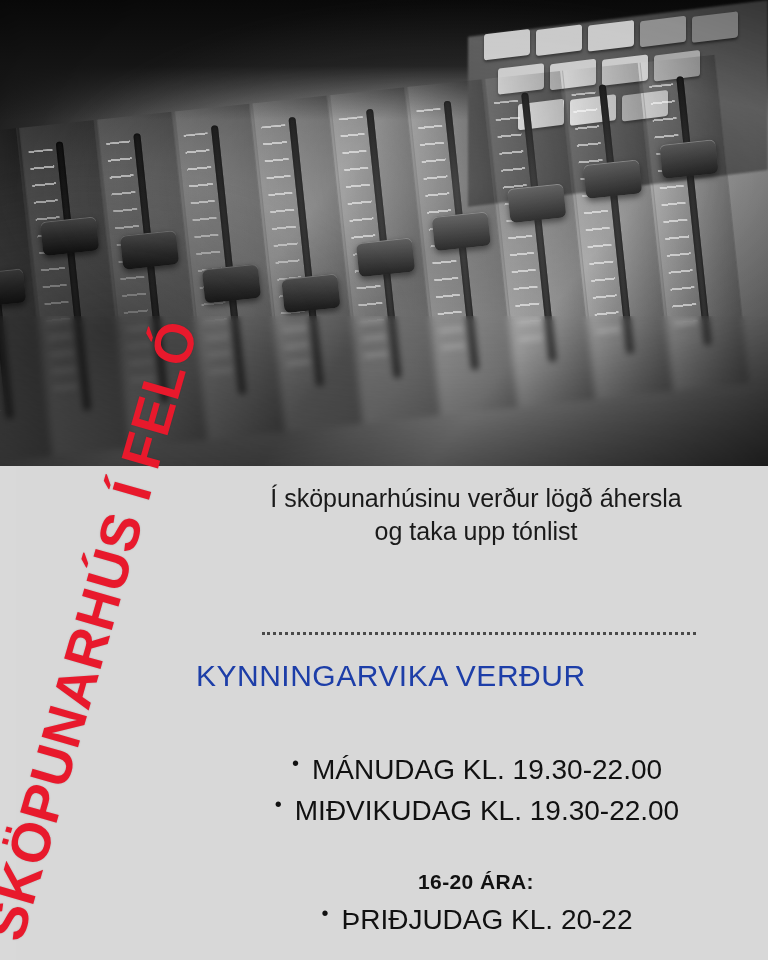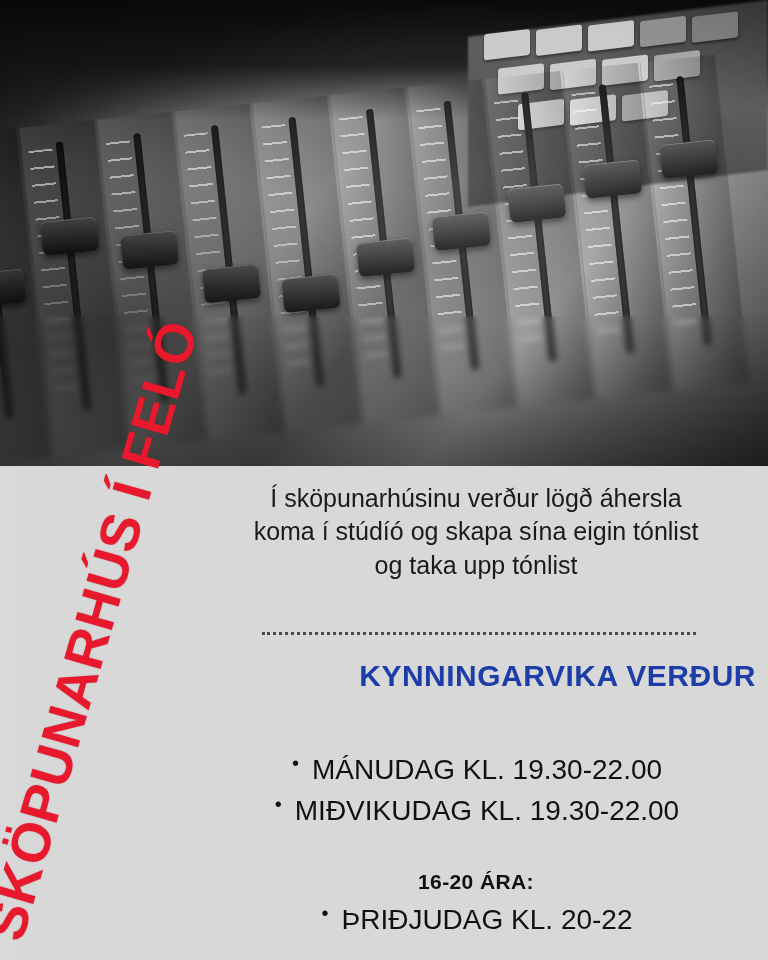--- a/index.html
+++ b/index.html
@@ -193,23 +193,23 @@
     top: 166px;
     left: 246px;
     width: 434px;
     border-top: 3px dotted #4a4a4a;
   }
   .headline {
     position: absolute;
     top: 192px;
     left: 180px;
     width: 560px;
-    text-align: right;
+    text-align: left;
     color: #1d3ea8;
-    font-weight: bold;
+    font-weight: normal;
     font-size: 30px;
     line-height: 1.22;
     letter-spacing: 0.5px;
   }
   .group {
     position: absolute;
     left: 180px;
     width: 560px;
     text-align: center;
     color: #111;
@@ -326,21 +326,20 @@
   </div>
 
   <div class="vertical-title">
     <div class="txt">SKÖPUNARHÚS Í FELÓ</div>
   </div>
 
   <div class="content">
 
     <div class="intro">
       <div>Í sköpunarhúsinu verður lögð áhersla</div>
-      <div>koma í stúdíó og skapa sína eigin tónlist</div>
       <div>og taka upp tónlist</div>
     </div>
 
     <div class="dotted"></div>
 
     <div class="headline">
       <div>KYNNINGARVIKA  VERÐUR</div>
     </div>
 
     <div class="group group-1">

